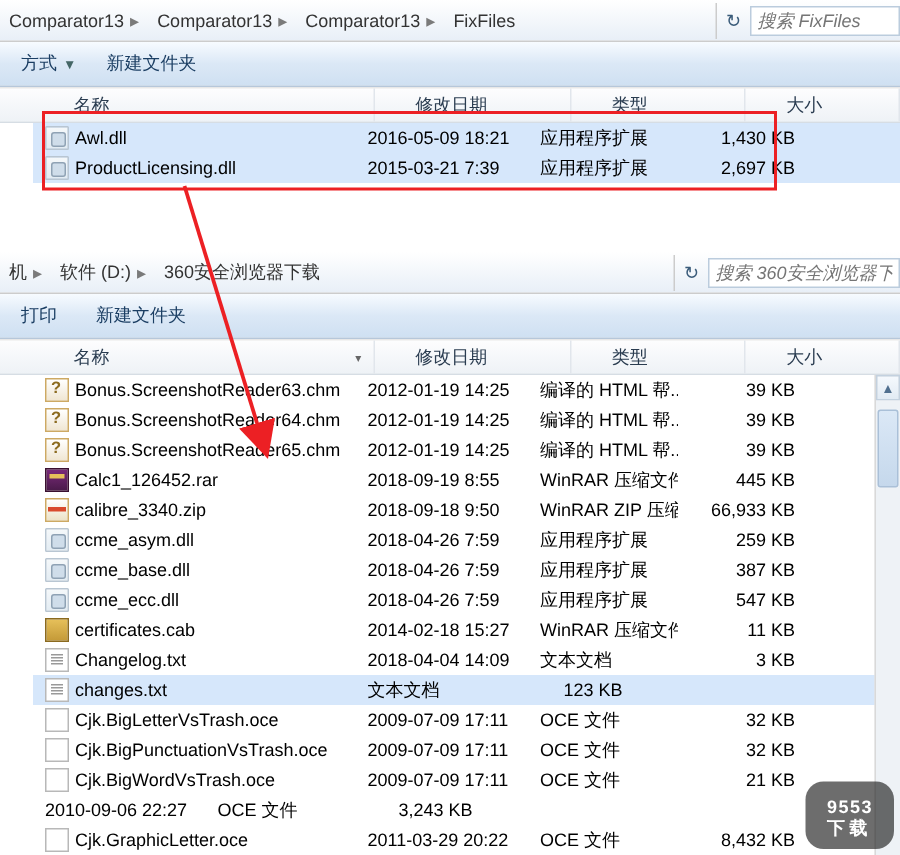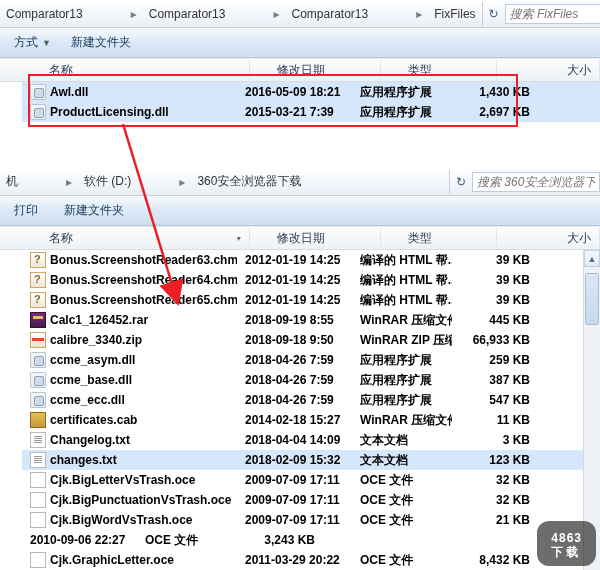--- a/index.html
+++ b/index.html
@@ -2,34 +2,34 @@
 <html><head>
 <meta charset="utf-8">
 <style>
 * { margin:0; padding:0; box-sizing:border-box; font-family:"Microsoft YaHei","Segoe UI",Tahoma,sans-serif; font-size:12px; }
 body { background:#fff; width:600px; height:570px; overflow:hidden; position:relative; }
 
 
 .win { position:relative; }
 .breadcrumb { height:28px; display:flex; align-items:center; border-bottom:1px solid #ccc;
   background:linear-gradient(#fff,#e8eff7); }
-.crumb { padding:0 6px; height:24px; display:flex; align-items:center; color:#333;gap:44px; }
+.crumb { padding:0 6px; height:24px; display:flex; align-items:center; color:#333; }
 .crumb .sep { margin-left:4px; color:#7a7a7a; }
 .search-wrap { margin-left:auto; display:flex; align-items:center; border-left:1px solid #ccc; height:24px; }
 .tool-icon { width:22px;height:22px;display:flex;align-items:center;justify-content:center;color:#3b5c7a; }
 .search-field { width:100px; height:20px; border:1px solid #bcd; padding:1px 4px; color:#1d4ed8; font-style:italic; background:#fff; }
 .toolbar { height:30px; display:flex; align-items:center; background:linear-gradient(#f7fbff,#dbe8f6,#cfe0f2); border-bottom:1px solid #b6c7da; gap:4px; padding:0 6px; }
 .tbtn { height:22px; display:flex; align-items:center; padding:0 8px; color:#1b3e63; }
 .tbtn .dd { margin-left:4px; font-size:9px; color:#466; }
 .hdr { display:flex; height:24px; background:linear-gradient(#fdfdfe,#eef2f6); border-bottom:1px solid #d6dde4; border-top:1px solid #e8e8e8; }
 .hc { display:flex; align-items:center; padding:0 8px; border-right:1px solid #e1e6ec; color:#2a3c50; position:relative;margin-left:19px; }
 .hc .sortdd { margin-left:auto; font-size:8px; color:#666; }
-.col-name{width:215px} .col-date{width:115px} .col-type{width:100px} .col-size{width:86px;justify-content:flex-end}
+.col-name{width:215px} .col-date{width:115px} .col-type{width:100px} .col-size{width:86px;justify-content:flex-start}
 .rows { }
-.row { display:flex; height:20px; align-items:center;font-weight:bold; }
+.row { display:flex; height:20px; align-items:center; }
 .row.sel { background:#d6e7fb; }
 .cell { padding:0 8px; display:flex; align-items:center; gap:4px; overflow:hidden; white-space:nowrap; }
 .cell.size { justify-content:flex-end; text-align:right; }
 .ico { width:16px;height:16px;display:inline-block;flex-shrink:0; }
 .ico-dll{background:linear-gradient(#f5f8fa,#e3ecf3);border:1px solid #b9c6d2;border-radius:1px;position:relative}
 .ico-dll::after{content:"";position:absolute;left:3px;top:3px;width:8px;height:8px;border:1px solid #8fa2b4;border-radius:2px;background:#cfddea}
 .ico-chm{background:linear-gradient(#fff,#f0e6d2);border:1px solid #cda963;position:relative}
 .ico-chm::after{content:"?";position:absolute;left:3px;top:0;font-size:11px;color:#8c6b20;font-weight:bold}
 .ico-rar{background:linear-gradient(#7a2a7a,#4a1a4a);border:1px solid #3a1030;position:relative}
 .ico-rar::before{content:"";position:absolute;left:2px;top:3px;width:10px;height:3px;background:#e6c05a}
@@ -255,21 +255,20 @@
           </div>
           <div class="cell col-date">2018-04-04 14:09</div>
           <div class="cell col-type">文本文档</div>
           <div class="cell col-size size">3 KB</div>
         </div>
         <div class="row sel">
           <div class="cell col-name">
             <span class="ico ico-txt"></span>
             <span>changes.txt</span>
           </div>
-          <div class="cell col-date">2018-02-09 15:32</div>
           <div class="cell col-type">文本文档</div>
           <div class="cell col-size size">123 KB</div>
         </div>
         <div class="row">
           <div class="cell col-name">
             <span class="ico ico-oce"></span>
             <span>Cjk.BigLetterVsTrash.oce</span>
           </div>
           <div class="cell col-date">2009-07-09 17:11</div>
           <div class="cell col-type">OCE 文件</div>
@@ -322,13 +321,13 @@
 <div class="arrow" style="left:115px;top:124px">
   <svg width="80" height="200">
       <defs>
         <marker id="ah" markerWidth="10" markerHeight="10" refX="5" refY="5" orient="auto">
           <path d="M0,0 L10,5 L0,10 z" fill="#ec2024"></path>
         </marker>
       </defs>
   <line x1="8" y1="0" x2="60" y2="170" stroke="#ec2024" stroke-width="2.5" marker-end="url(#ah)"></line>
     </svg>
 </div>
-<div class="watermark"><span>4863</span><small>下载</small></div>
+<div class="watermark"><span>9553</span><small>下载</small></div>
 
 </body></html>

